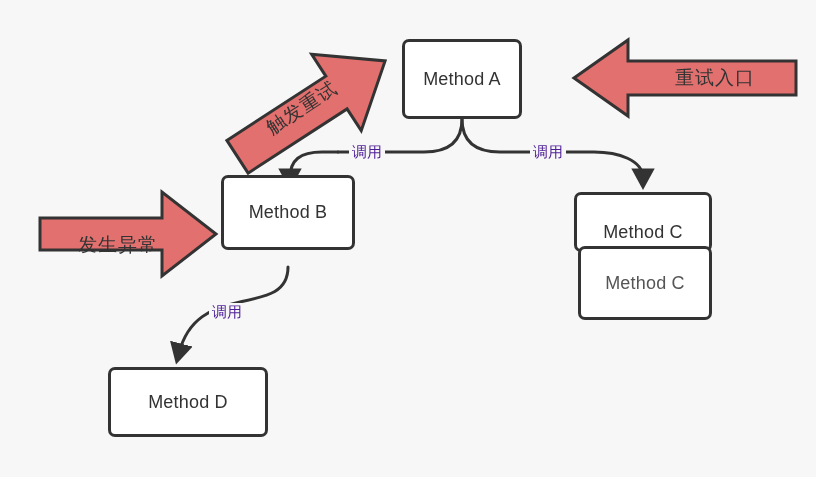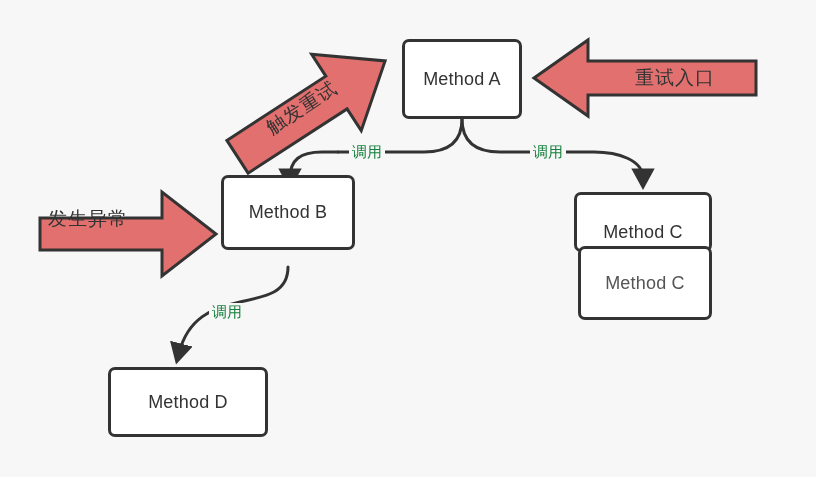--- a/index.html
+++ b/index.html
@@ -38,21 +38,21 @@
     font-size: 18px;
     letter-spacing: 0.2px;
   }
   .node.ghost {
     color: #555555;
     border-color: #333333;
   }
   .edge-label {
     position: absolute;
     background: #f7f7f7;
-    color: #15803d;
+    color: #4c1d95;
     font-size: 15px;
     padding: 1px 3px;
     white-space: nowrap;
     line-height: 1.1;
   }
   .block-arrow {
     position: absolute;
   }
   .block-arrow svg {
     display: block;
@@ -98,32 +98,32 @@
   <div class="node" style="left:402px; top:39px; width:120px; height:80px;text-align:center;">Method A</div>
 
   <div class="node" style="left:221px; top:175px; width:134px; height:75px;">Method B</div>
 
   <div class="node" style="left:574px; top:192px; width:138px; height:60px; align-items:flex-end; padding-bottom:6px;">Method C</div>
 
   <div class="node ghost" style="left:578px; top:246px; width:134px; height:74px;">Method C</div>
 
   <div class="node" style="left:108px; top:367px; width:160px; height:70px;">Method D</div>
 
-  <div class="block-arrow" style="left:532px; top:38px; width:226px; height:80px;">
+  <div class="block-arrow" style="left:572px; top:38px; width:226px; height:80px;">
     <svg width="226" height="80" viewBox="0 0 226 80" xmlns="http://www.w3.org/2000/svg">
       <path d="M2,40 L56,2 L56,23 L224,23 L224,57 L56,57 L56,78 Z" fill="#e2706e" stroke="#333333" stroke-width="3" stroke-linejoin="miter"></path>
     </svg>
     <div class="arrow-text" style="left:68px; top:27px; width:150px; text-align:center;">重试入口</div>
   </div>
 
   <div class="block-arrow" style="left:38px; top:190px; width:180px; height:88px;">
     <svg width="180" height="88" viewBox="0 0 180 88" xmlns="http://www.w3.org/2000/svg">
       <path d="M2,28 L124,28 L124,2 L178,44 L124,86 L124,60 L2,60 Z" fill="#e2706e" stroke="#333333" stroke-width="3" stroke-linejoin="miter"></path>
     </svg>
-    <div class="arrow-text" style="left:10px; top:16px; width:110px; text-align:left;">发生异常</div>
+    <div class="arrow-text" style="left:10px; top:42px; width:110px; text-align:right;">发生异常</div>
   </div>
 
   <div class="block-arrow" style="left:228px; top:47px; width:180px; height:115px;">
     <svg width="180" height="115" viewBox="0 0 180 115" xmlns="http://www.w3.org/2000/svg">
 
       <g transform="rotate(-33 90 57.5)">
         <path d="M-6,38 L112,38 L112,12 L170,57.5 L112,103 L112,77 L-6,77 Z" fill="#e2706e" stroke="#333333" stroke-width="3" stroke-linejoin="miter"></path>
       </g>
     </svg>
     <div class="arrow-text diag" style="left:14px; top:48px; width:120px; text-align:center; transform:rotate(-33deg);">触发重试</div>

